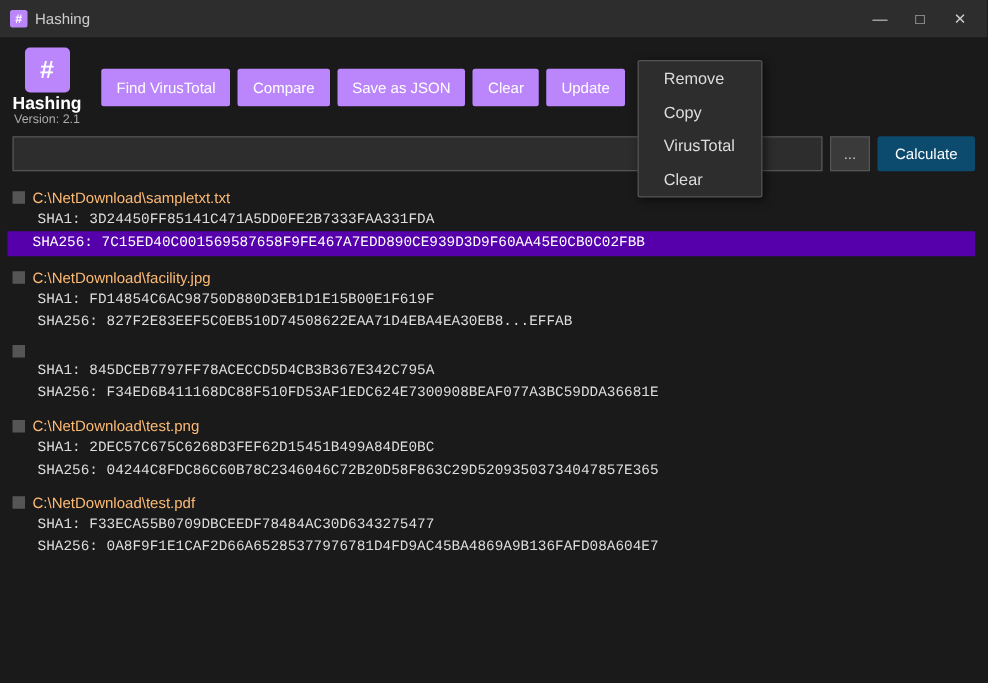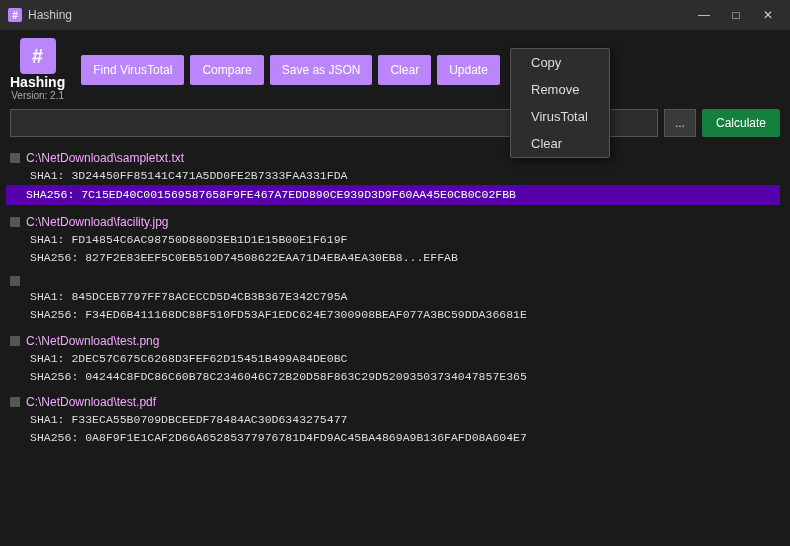--- a/index.html
+++ b/index.html
@@ -124,42 +124,42 @@
     .browse-btn {
       background: #3a3a3a;
       border: 1px solid #555;
       color: #ccc;
       font-size: 12px;
       padding: 0 10px;
       height: 28px;
       cursor: pointer;
     }
     .calc-btn {
-      background: #15803d;
+      background: #0c4a6e;
       border: none;
       color: white;
       font-size: 12px;
       padding: 0 14px;
       height: 28px;
       cursor: pointer;
       border-radius: 2px;
     }
 
     
     .content {
       padding: 6px 10px;
       overflow-y: auto;
       height: calc(546px - 30px - 56px - 36px);
       position: relative;
     }
 
     .file-group { margin-bottom: 10px; }
 
     .file-path {
-      color: #f0abfc;
+      color: #fdba74;
       font-size: 12px;
       display: flex;
       align-items: center;
       gap: 6px;
       margin-bottom: 2px;
     }
     .file-path-icon {
       width: 10px;
       height: 10px;
       background: #555;
@@ -271,17 +271,17 @@
       <div class="file-path">
         <span class="file-path-icon"></span>
         <span>C:\NetDownload\test.pdf</span>
       </div>
       <div class="hash-row">SHA1: F33ECA55B0709DBCEEDF78484AC30D6343275477</div>
       <div class="hash-row">SHA256: 0A8F9F1E1CAF2D66A65285377976781D4FD9AC45BA4869A9B136FAFD08A604E7</div>
     </div>
   </div>
 
 <div class="context-menu" id="context-menu">
-<div class="context-menu-item">Copy</div>
-    <div class="context-menu-item">Remove</div>
+<div class="context-menu-item">Remove</div>
+    <div class="context-menu-item">Copy</div>
     <div class="context-menu-item">VirusTotal</div>
     <div class="context-menu-item">Clear</div>
   </div>
 
 </body></html>

